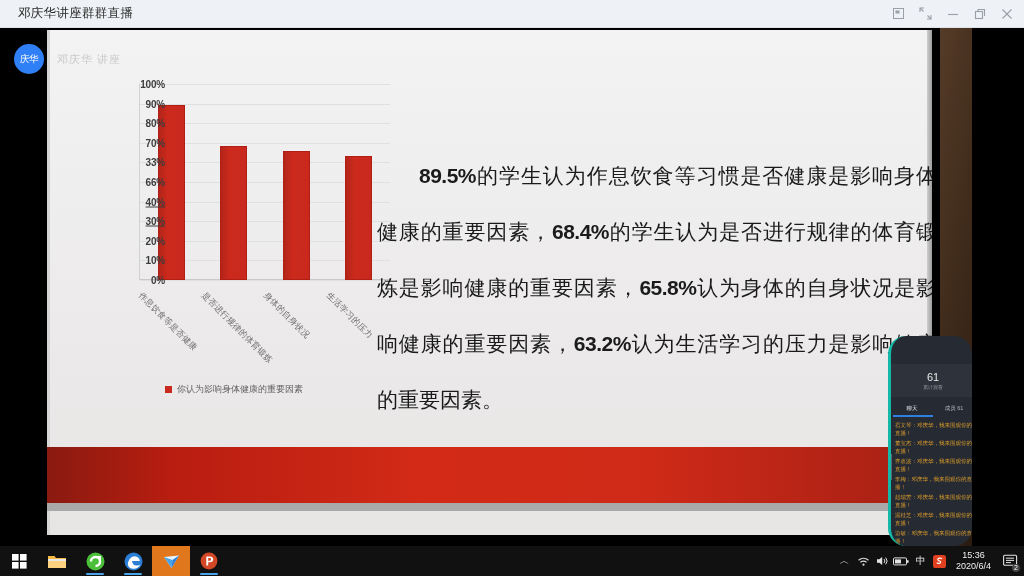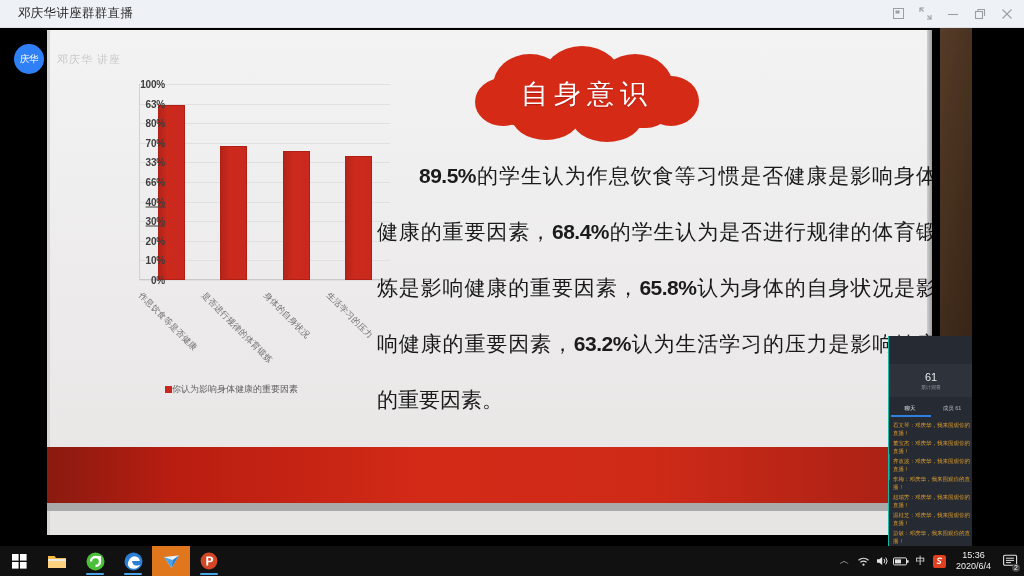--- a/index.html
+++ b/index.html
@@ -113,21 +113,21 @@
   }
   .xlabels { position: absolute; left: 52px; top: 208px; width: 250px; height: 80px; }
   .xlabel {
     position: absolute; top: 4px;
     font-size: 8.5px; color: #6f6f6f; white-space: nowrap;
     transform-origin: left top; transform: rotate(45deg);
     letter-spacing: .2px;
   }
   .legend {
     position: absolute; left: 78px; top: 305px;
-    display: flex; align-items: center; 
+    display: flex; align-items: center; gap: 5px;
   }
   .legend-swatch { width: 7px; height: 7px; background: #c9281e; }
   .legend-text { font-size: 9px; color: #5f5f5f; white-space: nowrap; }
 
   
   .cloud-wrap { position: absolute; left: 420px; top: 14px; width: 240px; height: 100px; }
   .cloud-title {
     position: absolute; left: 0; top: 0; width: 240px; height: 100px;
     display: flex; align-items: center; justify-content: center;
   }
@@ -143,22 +143,23 @@
     position: absolute; left: 330px; top: 118px; width: 560px;
     font-family: "DejaVu Serif", "Liberation Serif", serif;
     font-size: 21px; line-height: 56px; color: #1b1b1b;
     text-indent: 42px; text-align: justify;
   }
   .paragraph b { font-family: "Liberation Sans", sans-serif; font-weight: bold; letter-spacing: -0.5px; }
 
   
   .chatpanel {
     position: absolute; left: 888px; top: 308px; width: 84px; height: 210px;
-    background: #262b33; border-left: 1px solid #14b8a6;
+    background: #262b33; border-left: 3px solid #14b8a6;
     overflow: hidden;
+    border-radius: 18px;
   }
   .chat-count-box {
     position: absolute; left: 0; top: 28px; width: 84px; height: 33px;
     background: #2d323b; display: flex; flex-direction: column;
     align-items: center; justify-content: center;
   }
   .chat-count { font-size: 11px; color: #e8e8e8; line-height: 12px; }
   .chat-count-label { font-size: 5px; color: #8d939c; line-height: 8px; }
   .chat-tabs {
     position: absolute; left: 0; top: 64px; width: 84px; height: 16px;
@@ -274,21 +275,21 @@
             <div class="axis-base"></div>
             <div class="bars" id="bars">
                 <div class="bar" title="作息饮食等是否健康 89.5%" style="height: 175.42px; left: 17.75px; background: linear-gradient(90deg, rgb(180, 36, 26), rgb(204, 42, 28) 35%, rgb(201, 40, 30) 100%);"></div>
                 <div class="bar" title="是否进行规律的体育锻炼 68.4%" style="height: 134.064px; left: 80.25px; background: linear-gradient(90deg, rgb(180, 36, 26), rgb(204, 42, 28) 35%, rgb(201, 40, 30) 100%);"></div>
                 <div class="bar" title="身体的自身状况 65.8%" style="height: 128.968px; left: 142.75px; background: linear-gradient(90deg, rgb(180, 36, 26), rgb(204, 42, 28) 35%, rgb(201, 40, 30) 100%);"></div>
                 <div class="bar" title="生活学习的压力 63.2%" style="height: 123.872px; left: 205.25px; background: linear-gradient(90deg, rgb(180, 36, 26), rgb(204, 42, 28) 35%, rgb(201, 40, 30) 100%);"></div>
               </div>
           </div>
           <div id="yticks">
               <div class="ytick" style="top: 6px;">100%</div>
-              <div class="ytick" style="top: 25.6px;">63%</div>
+              <div class="ytick" style="top: 25.6px;">90%</div>
               <div class="ytick" style="top: 45.2px;">80%</div>
               <div class="ytick" style="top: 64.8px;">70%</div>
               <div class="ytick" style="top: 84.4px;">33%</div>
               <div class="ytick" style="top: 104px;">66%</div>
               <div class="ytick" style="top: 123.6px; text-decoration: underline;">40%</div>
               <div class="ytick" style="top: 143.2px; text-decoration: underline;">30%</div>
               <div class="ytick" style="top: 162.8px;">20%</div>
               <div class="ytick" style="top: 182.4px; text-align: right;">10%</div>
               <div class="ytick" style="top: 202px;">0%</div>
             </div>
@@ -297,33 +298,20 @@
               <div class="xlabel" style="left: 67.75px;">是否进行规律的体育锻炼</div>
               <div class="xlabel" style="left: 130.25px;">身体的自身状况</div>
               <div class="xlabel" style="left: 192.75px;">生活学习的压力</div>
             </div>
           <div class="legend">
             <div class="legend-swatch"></div>
             <div class="legend-text">你认为影响身体健康的重要因素</div>
           </div>
         </div>
 
-        <div class="cloud-wrap">
-          <div class="puff" style="left:26px;  top:10px; width:74px; height:64px;"></div>
-          <div class="puff" style="left:74px;  top:2px;  width:82px; height:72px;"></div>
-          <div class="puff" style="left:130px; top:10px; width:76px; height:66px;"></div>
-          <div class="puff" style="left:8px;   top:34px; width:56px; height:48px;"></div>
-          <div class="puff" style="left:176px; top:32px; width:56px; height:50px;"></div>
-          <div class="puff" style="left:44px;  top:46px; width:70px; height:50px;"></div>
-          <div class="puff" style="left:104px; top:48px; width:72px; height:50px;"></div>
-          <div class="puff" style="left:30px;  top:26px; width:178px; height:58px; border-radius:40px;"></div>
-          <div class="cloud-title">
-            <span>自身意识</span>
-          </div>
-        </div>
 
         <div class="paragraph" id="paragraph"><b>89.5%</b><span>的学生认为作息饮食等习惯是否健康是影响身体健康的重要因素，</span><b>68.4%</b><span>的学生认为是否进行规律的体育锻炼是影响健康的重要因素，</span><b>65.8%</b><span>认为身体的自身状况是影响健康的重要因素，</span><b>63.2%</b><span>认为生活学习的压力是影响健康的重要因素。</span></div>
 
         <div class="slide-band-shadow"></div>
         <div class="slide-band"></div>
       </div>
     </div>
 
     <div class="chatpanel">
       <div class="chat-count-box">

